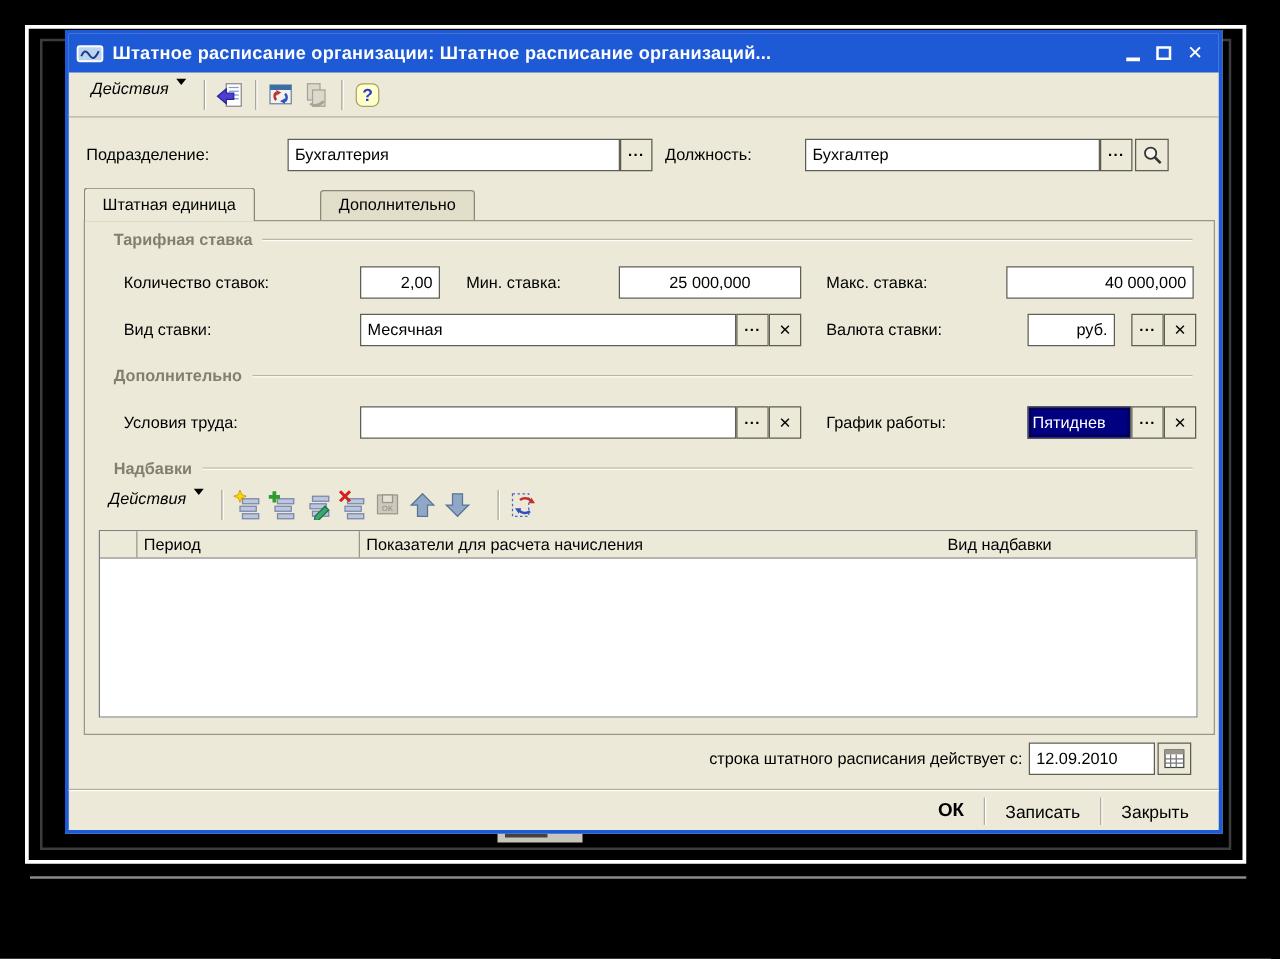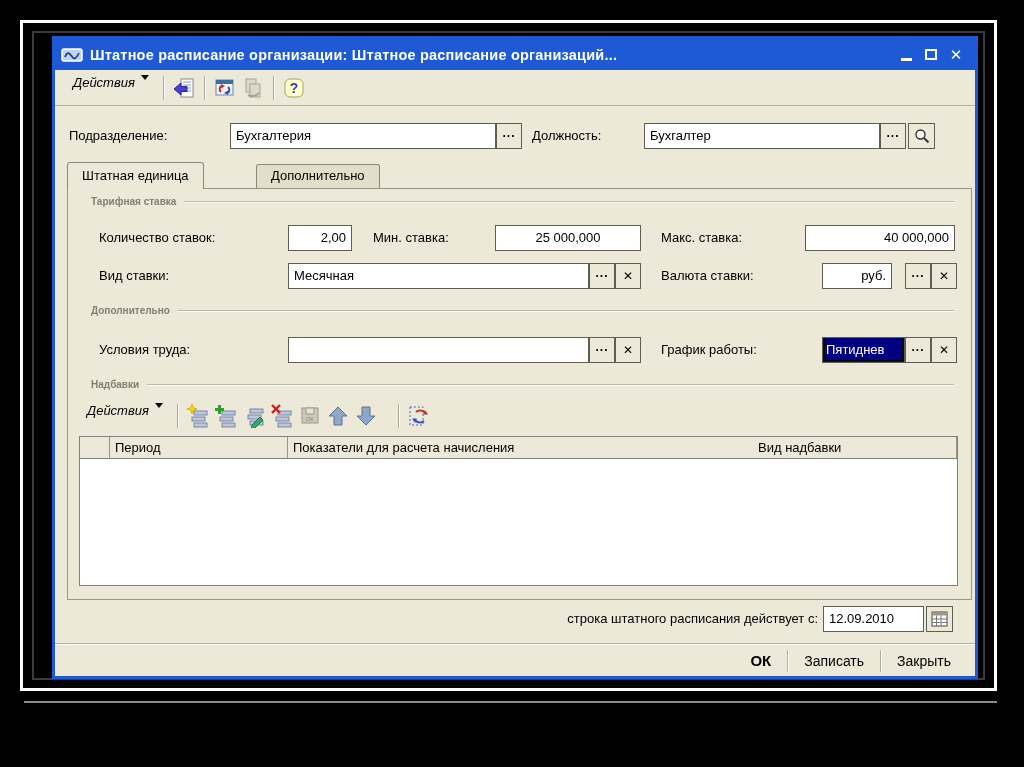--- a/index.html
+++ b/index.html
@@ -9,21 +9,21 @@
   .abs { position:absolute; }
 
   
   .frame-white { left:20px; top:20px; width:977px; height:671px; border:3px solid #fff; z-index:1; }
   .frame-gray  { left:32px; top:31px; width:953px; height:649px; border:2px solid #3c3c3c; z-index:1; }
   .frame-bottom-line { left:24px; top:701px; width:973px; height:2px; background:#8a8a8a; z-index:1; }
   .artifact { left:398px; top:663px; width:68px; height:11px; background:#c9c6b9; z-index:1; }
   .artifact i { position:absolute; left:6px; top:3px; width:34px; height:4px; background:#44423a; display:block; }
 
   
-  .win { left:52px; top:36px; width:926px; height:643px; background:#ece9d8; border:3px solid #1e5ad6; z-index:2; }
+  .win { left:52px; top:24px; width:926px; height:643px; background:#ece9d8; border:3px solid #1e5ad6; z-index:2; }
 
   .titlebar { left:0; top:0; right:0; height:31px; background:#1e5ad6; display:flex; align-items:center; padding:0 10px 0 6px; gap:7px; }
   .title-text { color:#fff; font-weight:bold; font-size:14.5px; white-space:nowrap; overflow:hidden; flex:1; letter-spacing:.2px; }
   .win-ctl { width:18px; height:16px; display:flex; align-items:center; justify-content:center; cursor:default; }
   .glyph-min { width:11px; height:3px; background:#fff; margin-top:9px; }
   .glyph-max { width:12px; height:11px; border:2px solid #fff; }
   .glyph-close { color:#fff; font-weight:bold; font-size:15px; line-height:1; }
 
   .toolbar { left:0; top:31px; right:0; height:36px; border-bottom:1px solid #b5b2a3; display:flex; align-items:center; padding-left:10px; }
   .tbtn { height:26px; display:flex; align-items:flex-start; padding:0 8px; gap:6px;font-style:italic; }
@@ -36,21 +36,21 @@
   .tb.num { text-align:right; }
   .btn-sm { height:26px; background:#ece9d8; border:1px solid #5e5e52; display:flex; align-items:center; justify-content:center; font-weight:bold; font-size:12px; line-height:1; }
   .btn-sm.dots { font-weight:bold; letter-spacing:1px; padding-bottom:6px; }
   .sel-field { height:26px; background:#000080; color:#fff; border:1px solid #5e5e52; outline:1px dotted #000; outline-offset:-3px; padding:0 3px; line-height:24px; white-space:nowrap; overflow:hidden; }
 
   .tab { height:24px; line-height:22px; padding:0 14px; border:1px solid #8a8778; border-bottom:none; border-radius:3px 3px 0 0; background:#e2deca; }
   .tab.active { height:27px; line-height:26px; background:#ece9d8; z-index:3; }
   .panel { left:12px; top:149px; width:905px; height:412px; border:1px solid #9a9788; }
 
   .grp { display:flex; align-items:center; gap:8px; }
-  .grp b { color:#827f70; font-size:10px; white-space:nowrap; }
+  .grp b { color:#827f70; font-size:13px; white-space:nowrap; }
   .grp .line { flex:1; height:2px; border-top:1px solid #b9b6a7; border-bottom:1px solid #fdfcf7; }
 
   .grid-head { display:flex; background:#ece9d8; border-bottom:1px solid #808080; height:22px; }
   .grid-head .cell { border-right:1px solid #9a9788; padding:0 5px; line-height:21px; white-space:nowrap; overflow:hidden; }
   .grid-wrap { border:1px solid #808080; background:#fff; }
 
   .footer-sep { left:0; top:604px; right:0; height:2px; border-top:1px solid #b5b2a3; border-bottom:1px solid #fdfcf7; }
   .footer { left:0; top:606px; right:0; height:31px; display:flex; align-items:center; justify-content:flex-end; padding-right:8px; }
   .fbtn { padding:0 16px; height:24px; line-height:24px; font-size:14px; white-space:nowrap; }
   .fbtn.ok { font-weight:bold; font-size:15px; }

